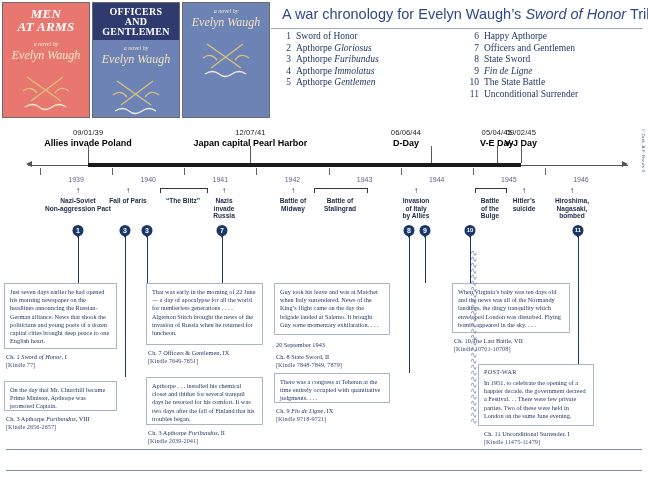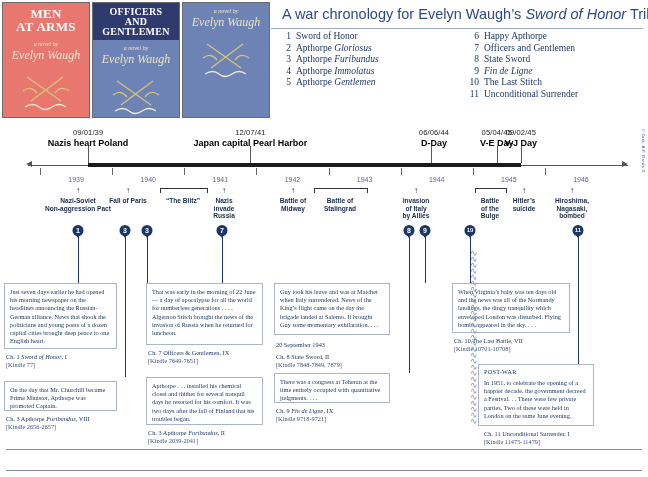--- a/index.html
+++ b/index.html
@@ -18,21 +18,21 @@
   .cover{position:relative;flex:1;border:1px solid #6b6b6b;overflow:hidden;
          display:flex;flex-direction:column;align-items:center;}
   .cover .band{width:100%;text-align:center;color:#ffffff;font-family:"Liberation Serif",serif;
          font-weight:bold;letter-spacing:.3px;line-height:1.0;padding:4px 0 3px;}
   .cover .lower{flex:1;width:100%;display:flex;flex-direction:column;align-items:center;
          justify-content:flex-start;padding-top:5px;}
   .cover .anovelby{font-family:"Liberation Serif",serif;font-style:italic;font-size:6px;color:#f3e6c8;}
   .cover .author{font-family:"Liberation Serif",serif;font-style:italic;font-size:12px;color:#efe2bf;
          margin-top:1px;white-space:nowrap;}
   .cover .emblem{margin-top:8px;}
-  .c1 .band{background:#e8776f;font-size:13px;}
+  .c1 .band{background:#e8776f;font-size:13px;font-style:italic;}
   .c1 .lower{background:#e8776f;}
   .c1 .anovelby,.c1 .author{color:#f6ead0;}
   .c2 .band{background:#2f3a6e;font-size:10px;}
   .c2 .lower{background:#6d83b5;}
   .c3 .band{background:#e8776f;font-size:9px;}
   .c3 .lower{background:#6d83b5;}
 
   .maintitle{position:absolute;left:282px;top:6px;font-size:14.5px;color:#2c4a86;white-space:nowrap;}
   .maintitle i{font-style:italic;}
 
@@ -207,21 +207,21 @@
         <div class="row">
           <div class="num">8</div>
           <div class="ttl">State Sword</div>
         </div>
         <div class="row">
           <div class="num">9</div>
           <div class="ttl"><i>Fin de Ligne</i></div>
         </div>
         <div class="row">
           <div class="num">10</div>
-          <div class="ttl">The Last Stitch</div>
+          <div class="ttl">The State Battle</div>
         </div>
         <div class="row">
           <div class="num">11</div>
           <div class="ttl">Unconditional Surrender</div>
         </div>
       </div>
   </div>
 
   <div class="credit">©Zark, A.F. Rawls II</div>
 
@@ -243,29 +243,29 @@
       <div class="ytick" style="left: 400.625px;"></div>
       <div class="ylabel" style="left: 436.688px;">1944</div>
       <div class="ytick" style="left: 472.75px;"></div>
       <div class="ylabel" style="left: 508.812px;">1945</div>
       <div class="ytick" style="left: 544.875px;"></div>
       <div class="ylabel" style="left: 580.938px;">1946</div>
     </div>
   <div id="bigevents">
       <div class="bigev" style="left: 88.0833px; top: 128px;">
         <div class="d">09/01/39</div>
-        <div class="n">Nazis heart Poland</div>
+        <div class="n">Allies invade Poland</div>
       </div>
       <div class="bigtick" style="left: 88.0833px;"></div>
       <div class="bigev" style="left: 250.365px; top: 128px;">
         <div class="d">12/07/41</div>
         <div class="n">Japan capital Pearl Harbor</div>
       </div>
       <div class="bigtick" style="left: 250.365px;"></div>
-      <div class="bigev" style="left: 434px; top: 128px;">
+      <div class="bigev" style="left: 406px; top: 128px;">
         <div class="d">06/06/44</div>
         <div class="n">D-Day</div>
       </div>
       <div class="bigtick" style="left: 430.677px;"></div>
       <div class="bigev" style="left: 496.792px; top: 128px;">
         <div class="d">05/04/45</div>
         <div class="n">V-E Day</div>
       </div>
       <div class="bigtick" style="left: 496.792px;"></div>
       <div class="bigev" style="left: 520.833px; top: 128px;">

